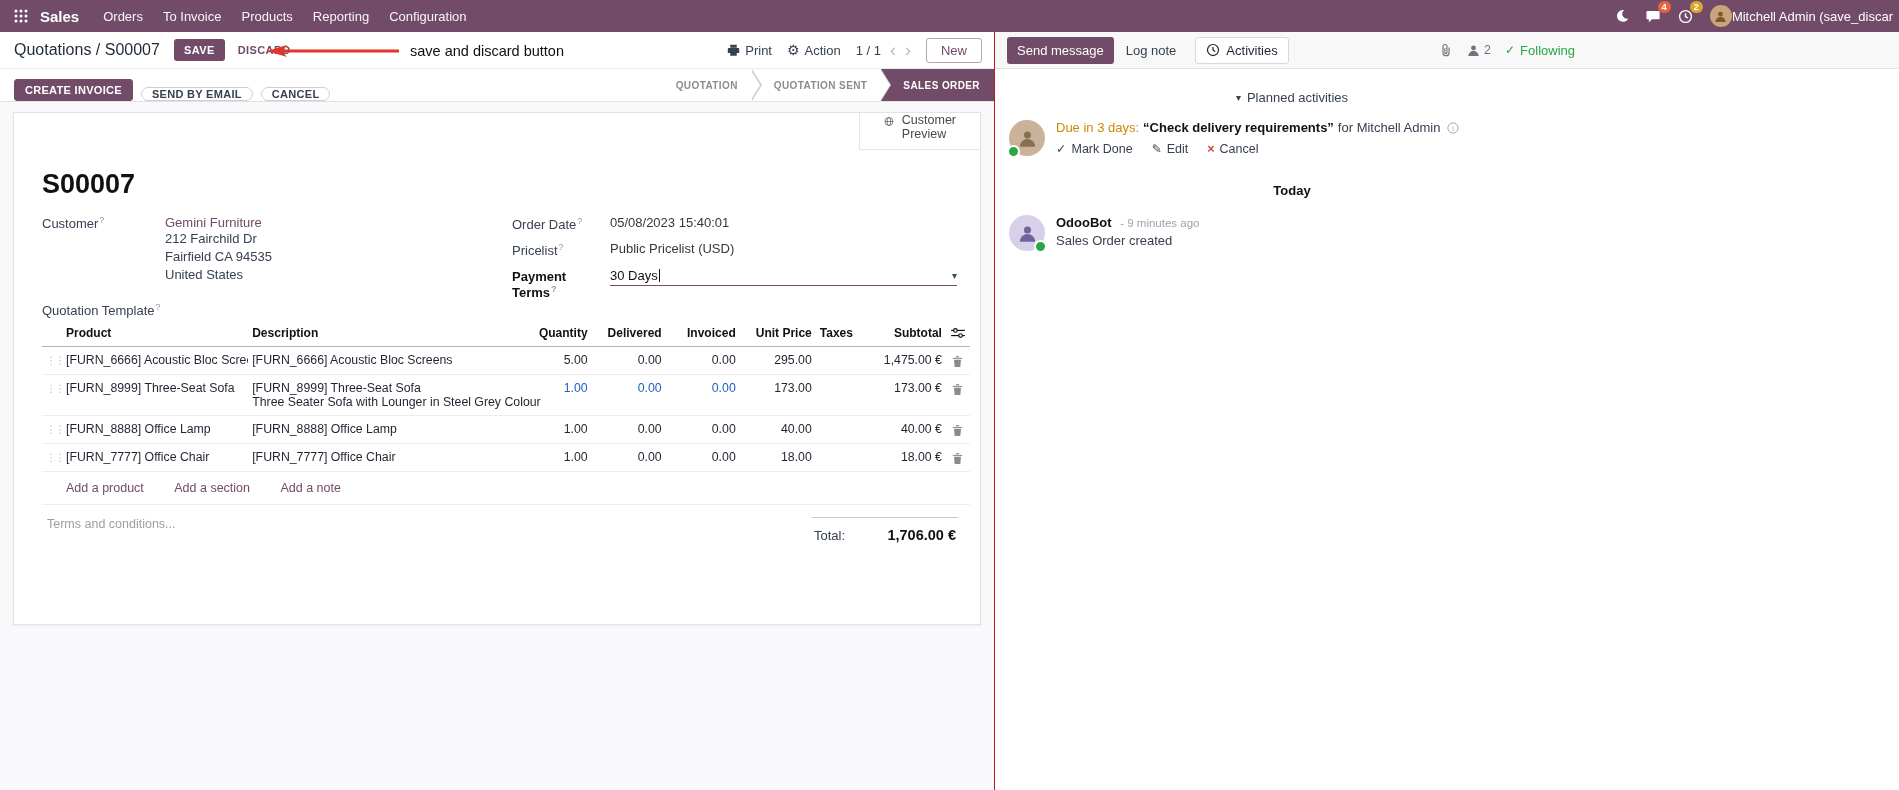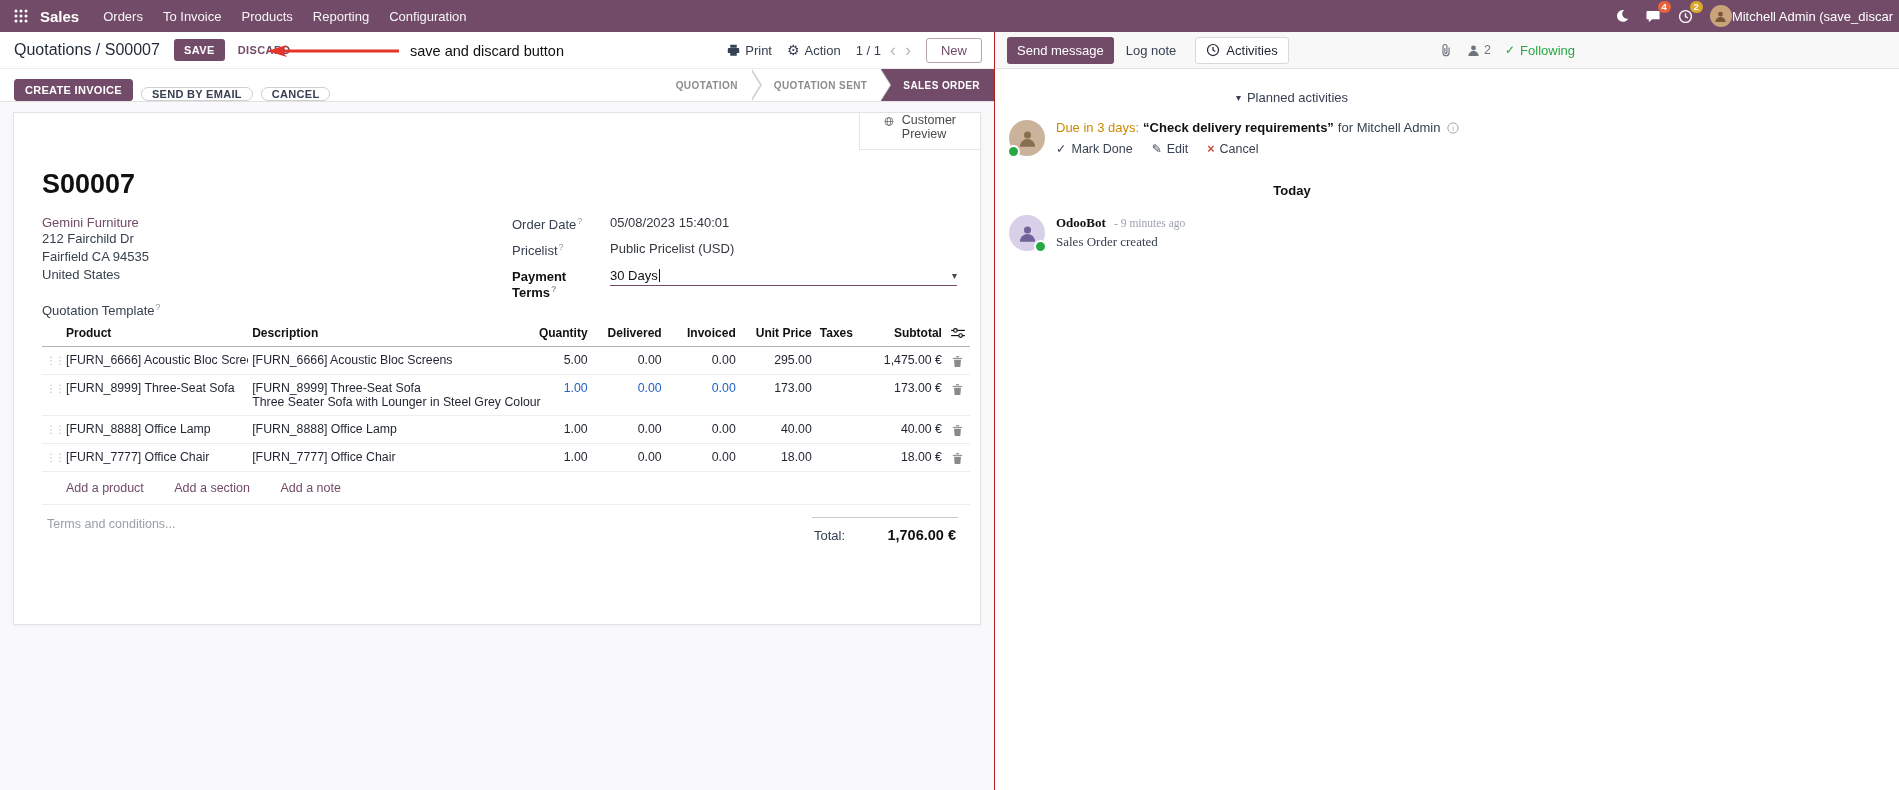--- a/index.html
+++ b/index.html
@@ -133,21 +133,21 @@
   .presence.left { left:-2px; } .presence.right { right:-2px; }
   .act-line1 { font-size:13px; color:#374151; display:flex; align-items:center; gap:4px; flex-wrap:nowrap; white-space:nowrap; }
   .due { color:var(--due-soon,#CC8A04); }
   .summary { font-weight:700; color:#111; }
   .info-i { color:#9ca3af; margin-left:3px; }
   .act-actions { margin-top:6px; display:flex; gap:19px; font-size:12.5px; color:#374151; }
   .act-btn { display:flex; gap:5px; align-items:center; cursor:pointer; }
   .act-btn .x { color:#c94a3d; font-weight:700; }
   .act-btn .pencil { font-size:12px; }
   .today { text-align:center; font-weight:700; color:#111; margin-top:27px; font-size:13px; }
-  .msg { display:flex; gap:11px; margin-top:17px;font-family:Liberation Serif, serif; }
+  .msg { display:flex; gap:11px; margin-top:17px; }
   .msg-author { font-weight:700; color:#111; font-size:13px; }
   .msg-time { color:#9ca3af; font-size:11.5px; margin-left:5px; }
   .msg-body { color:#374151; font-size:13px; margin-top:3px; }
 </style>
 </head>
 <body>
 
 <div class="page">
 
   <header class="topbar">
@@ -264,20 +264,23 @@
                 <path d="M1.7 9h14.6"></path>
             </svg>
             <span class="cp-label">Customer Preview</span>
           </div>
 
           <h1 class="sheet-title">S00007</h1>
 
           <div class="fields">
             <div class="fgroup-left">
               <div class="frow">
+                <div class="flabel">
+                  <span>Customer</span><sup class="help">?</sup>
+                </div>
                 <div>
                   <a class="link">Gemini Furniture</a>
                   <div class="address">
                     <div>212 Fairchild Dr</div>
                     <div>Fairfield CA 94535</div>
                     <div>United States</div>
                   </div>
                 </div>
               </div>
               <div class="flabel qtpl">

